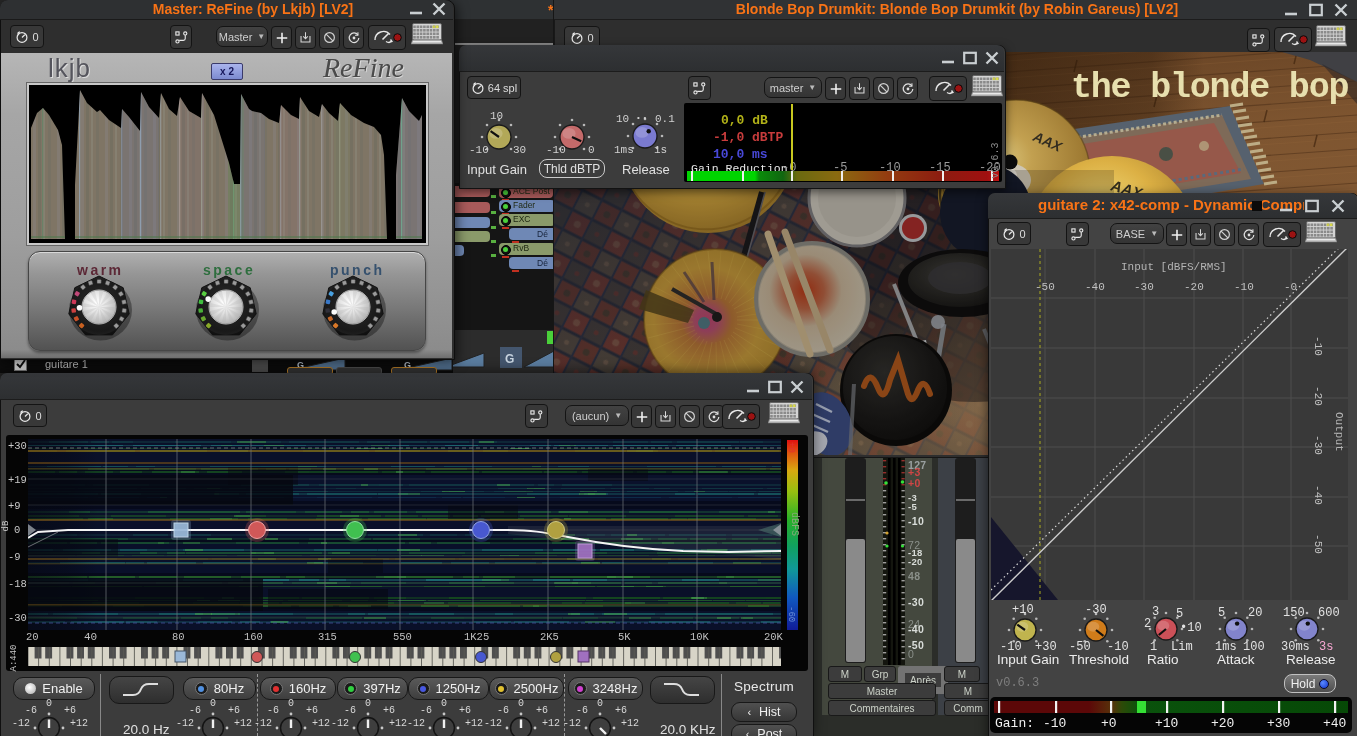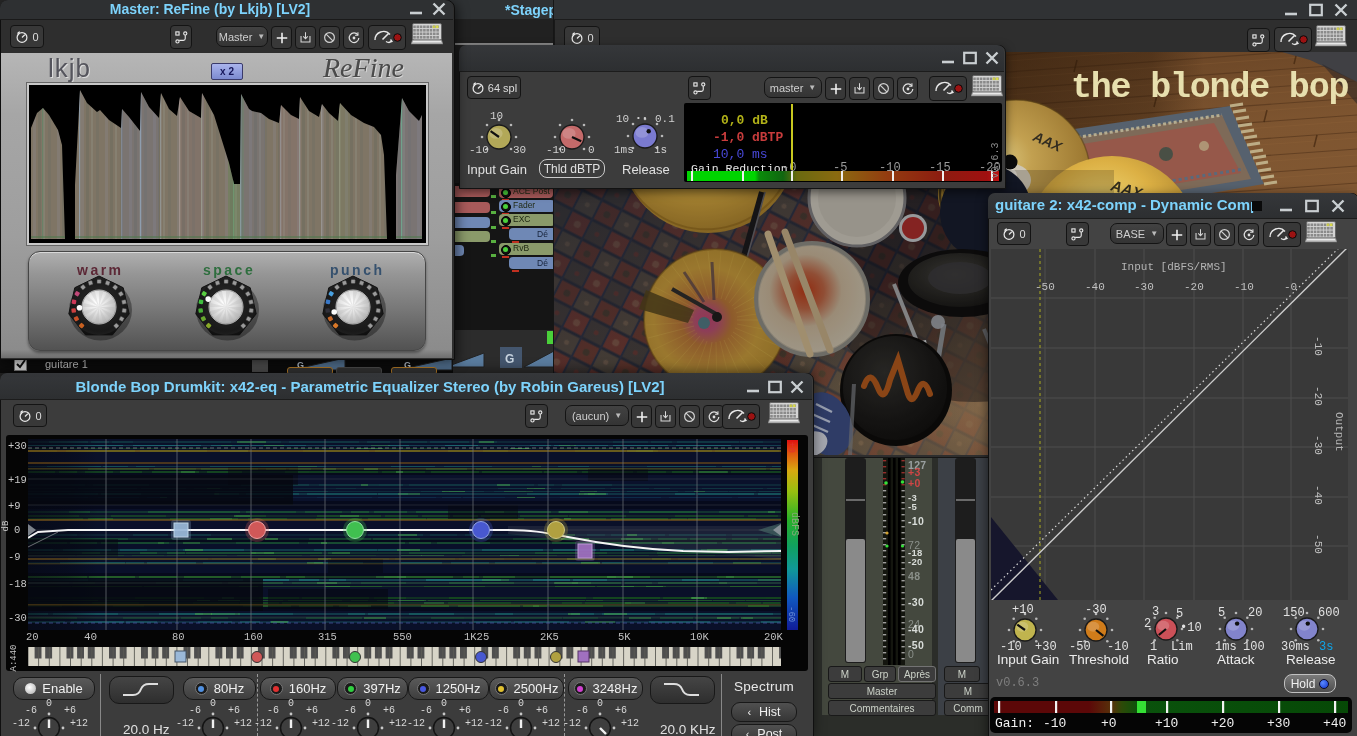--- a/index.html
+++ b/index.html
@@ -2,21 +2,21 @@
 <html><head><meta charset="utf-8"><style>
 html,body{margin:0;padding:0;background:#1e1e1e;}
 #stage{position:relative;width:1357px;height:736px;overflow:hidden;
   font-family:"Liberation Sans",sans-serif;background:#262626;}
 .abs{position:absolute;}
 .tb{position:absolute;background:#383838;border:1px solid #141414;border-radius:4px;
   display:flex;align-items:center;justify-content:center;}
 .drop{position:absolute;background:linear-gradient(#424242,#343434);border:1px solid #141414;
   border-radius:7px;color:#cfcfcf;font-size:11px;display:flex;align-items:center;
   justify-content:center;gap:5px;}
-.ttext{color:#7dd3fc;font-weight:bold;white-space:nowrap;}
+.ttext{color:#f97316;font-weight:bold;white-space:nowrap;margin-left:43px;}
 .mn{font-family:"Liberation Mono",monospace;}
 </style></head><body>
 <div id="stage">
     <div class="abs" style="left:440px;top:0;width:130px;height:19px;background:#2e3133;border-bottom:1px solid #1a1a1a"></div>
     <div class="abs ttext" style="left:505px;top:2px;font-size:14px">*Stagep</div>
     <div class="abs" style="left:440px;top:19px;width:125px;height:360px;background:#212121"></div>
     <div class="abs" style="left:453px;top:43px;width:110px;height:2px;background:#8a8a8a"></div>
     <div class="abs" style="left:444px;top:183px;width:113px;height:147px;background:#151515"></div>
     <div class="abs" style="left:446px;top:186px;width:44px;height:11px;background:#a85a5a;border-radius:4px"></div>
     <div class="abs" style="left:491px;top:195px;width:5px;height:3px;background:#58b040"></div>
@@ -175,31 +175,32 @@
     <div class="abs" style="left:908px;top:548px;font-size:9.5px;line-height:9px;color:#d8dcd8;font-weight:bold;letter-spacing:0.3px">-18</div>
     <div class="abs" style="left:908px;top:557px;font-size:9.5px;line-height:9px;color:#d8dcd8;font-weight:bold;letter-spacing:0.3px">-20</div>
     <div class="abs" style="left:908px;top:572px;font-size:10.5px;line-height:9px;color:#8a908a;font-weight:bold;letter-spacing:0.3px">48</div>
     <div class="abs" style="left:908px;top:598px;font-size:10.5px;line-height:9px;color:#d8dcd8;font-weight:bold;letter-spacing:0.3px">-30</div>
     <div class="abs" style="left:908px;top:620px;font-size:10.5px;line-height:9px;color:#8a908a;font-weight:normal;letter-spacing:0.3px">24</div>
     <div class="abs" style="left:908px;top:625px;font-size:10.5px;line-height:9px;color:#d8dcd8;font-weight:bold;letter-spacing:0.3px">-40</div>
     <div class="abs" style="left:908px;top:641px;font-size:10.5px;line-height:9px;color:#d8dcd8;font-weight:bold;letter-spacing:0.3px">-50</div>
     <div class="abs" style="left:908px;top:650px;font-size:10.5px;line-height:9px;color:#8a908a;font-weight:normal;letter-spacing:0.3px">0</div>
     <div class="abs" style="left:828px;top:666px;width:32px;height:14px;background:#3c3c3c;border:1px solid #191919;border-radius:3px;color:#ccd2c8;font-size:10px;display:flex;align-items:center;justify-content:center">M</div>
     <div class="abs" style="left:864px;top:666px;width:30px;height:14px;background:#3c3c3c;border:1px solid #191919;border-radius:3px;color:#ccd2c8;font-size:10px;display:flex;align-items:center;justify-content:center">Grp</div>
-    <div class="abs" style="left:898px;top:666px;width:36px;height:14px;background:#3c3c3c;border:1px solid #737373;border-radius:3px;color:#ccd2c8;font-size:10px;display:flex;align-items:center;justify-content:center">Après</div>
+    <div class="abs" style="left:898px;top:666px;width:36px;height:14px;background:#3c3c3c;border:7px solid #737373;border-radius:3px;color:#ccd2c8;font-size:10px;display:flex;align-items:center;justify-content:center">Après</div>
     <div class="abs" style="left:828px;top:683px;width:106px;height:14px;background:#3c3c3c;border:1px solid #191919;border-radius:3px;color:#ccd2c8;font-size:10px;display:flex;align-items:center;justify-content:center">Master</div>
     <div class="abs" style="left:828px;top:700px;width:106px;height:14px;background:#3c3c3c;border:1px solid #191919;border-radius:3px;color:#ccd2c8;font-size:10px;display:flex;align-items:center;justify-content:center">Commentaires</div>
     <div class="abs" style="left:955px;top:458px;width:21px;height:205px;background:#1d1d1d;border-radius:3px"></div>
     <div class="abs" style="left:956px;top:539px;width:19px;height:123px;background:#8a8a8a;border-radius:2px"></div>
     <div class="abs" style="left:956px;top:499px;width:19px;height:2px;background:#6a6a6a"></div>
     <div class="abs" style="left:944px;top:666px;width:34px;height:14px;background:#3c3c3c;border:1px solid #191919;border-radius:3px;color:#ccd2c8;font-size:10px;display:flex;align-items:center;justify-content:center">M</div>
     <div class="abs" style="left:944px;top:683px;width:46px;height:14px;background:#3c3c3c;border:1px solid #191919;border-radius:3px;color:#ccd2c8;font-size:10px;display:flex;align-items:center;justify-content:center">M</div>
     <div class="abs" style="left:944px;top:700px;width:46px;height:14px;background:#3c3c3c;border:1px solid #191919;border-radius:3px;color:#ccd2c8;font-size:10px;display:flex;align-items:center;justify-content:center">Comm</div>
     <div class="abs" style="left:554px;top:0;width:803px;height:457px;background:#2e2e2e;border-left:1px solid #191919;box-shadow:0 0 0 1px #161616"></div>
     <div class="abs" style="left:554px;top:0;width:803px;height:19px;background:#303234;border-bottom:1px solid #1c1c1c"></div>
+    <div class="abs ttext" style="left:554px;top:1px;width:720px;text-align:center;font-size:14px">Blonde Bop Drumkit: Blonde Bop Drumkit (by Robin Gareus) [LV2]</div>
     <svg class="abs" style="left:1283px;top:3px" width="16" height="14" viewBox="0 0 16 14">
       <path d="M2 11 H14" stroke="#c9ced1" stroke-width="2.6"></path>
     </svg>
     <svg class="abs" style="left:1308px;top:3px" width="16" height="14" viewBox="0 0 16 14">
       <rect x="2.2" y="1.8" width="11.6" height="10.4" fill="none" stroke="#c9ced1" stroke-width="2.2"></rect>
     </svg>
     <svg class="abs" style="left:1333px;top:3px" width="16" height="14" viewBox="0 0 16 14">
       <path d="M2.5 1.5 L13.5 12.5 M13.5 1.5 L2.5 12.5" stroke="#c9ced1" stroke-width="2.4"></path>
     </svg>
     <div class="tb" style="left:564px;top:26px;width:34px;height:21px;gap:3px;white-space:nowrap">
@@ -674,21 +675,21 @@
     <div class="abs mn" style="left:616px;top:113px;color:#d0d0d0;font-size:11px">10</div>
     <div class="abs mn" style="left:636px;top:113px;color:#d0d0d0;font-size:11px;font-size:8px">• •</div>
     <div class="abs mn" style="left:655px;top:113px;color:#d0d0d0;font-size:11px">0.1</div>
     <div class="abs mn" style="left:614px;top:144px;color:#d0d0d0;font-size:11px">1ms</div>
     <div class="abs mn" style="left:654px;top:144px;color:#d0d0d0;font-size:11px">1s</div>
     <div class="abs mn" style="left:622px;top:162px;color:#e0e0e0;font-size:13px;font-family:'Liberation Sans',sans-serif">Release</div>
     <div class="abs" style="left:539px;top:159px;width:64px;height:17px;border:1px solid #cacaca;border-radius:8px;color:#e0e0e0;font-size:12px;display:flex;align-items:center;justify-content:center">Thld dBTP</div>
     <div class="abs" style="left:684px;top:103px;width:318px;height:79px;background:#000;border-radius:2px"></div>
     <div class="abs mn" style="left:721px;top:113px;font-weight:bold;font-size:13px;color:#b2b218">0,0 dB</div>
     <div class="abs mn" style="left:713px;top:130px;font-weight:bold;font-size:13px;color:#c83c3c">-1,0 dBTP</div>
-    <div class="abs mn" style="left:713px;top:147px;font-weight:normal;font-size:13px;color:#4848d8">10,0 ms</div>
+    <div class="abs mn" style="left:713px;top:147px;font-weight:bold;font-size:13px;color:#4848d8">10,0 ms</div>
     <div class="abs mn" style="left:691px;top:162px;color:#e8e8e8;font-size:11.5px">Gain Reduction</div>
     <div class="abs mn" style="left:782px;top:161px;color:#9a9a9a;font-size:12px">-0</div>
     <div class="abs mn" style="left:833px;top:161px;color:#9a9a9a;font-size:12px">-5</div>
     <div class="abs mn" style="left:879px;top:161px;color:#9a9a9a;font-size:12px">-10</div>
     <div class="abs mn" style="left:929px;top:161px;color:#9a9a9a;font-size:12px">-15</div>
     <div class="abs mn" style="left:979px;top:161px;color:#9a9a9a;font-size:12px">-20</div>
     <div class="abs" style="left:687px;top:171px;width:312px;height:10px;background:linear-gradient(90deg,#00d400 0px,#00d400 68px,#0a8c0a 72px,#116611 96px,#6a6a10 110px,#8a6a10 150px,#933c10 200px,#8c1c10 255px,#a01010 300px,#c01414 312px)"></div>
     <svg class="abs" style="left:687px;top:171px" width="312" height="10" viewBox="0 0 312 10">
       <rect x="4" y="0" width="2" height="10" fill="#f0f0f0"></rect>
       <rect x="55" y="0" width="2" height="10" fill="#f0f0f0"></rect>
@@ -910,21 +911,21 @@
     <div class="abs mn" style="left:1180px;top:621px;color:#e2e2e2;font-size:12px">•10</div>
     <div class="abs mn" style="left:1150px;top:640px;color:#e2e2e2;font-size:12px">1</div>
     <div class="abs mn" style="left:1171px;top:640px;color:#e2e2e2;font-size:12px">Lim</div>
     <div class="abs mn" style="left:1218px;top:606px;color:#e2e2e2;font-size:12px">5</div>
     <div class="abs mn" style="left:1248px;top:606px;color:#e2e2e2;font-size:12px">20</div>
     <div class="abs mn" style="left:1215px;top:640px;color:#e2e2e2;font-size:12px">1ms</div>
     <div class="abs mn" style="left:1243px;top:640px;color:#e2e2e2;font-size:12px">100</div>
     <div class="abs mn" style="left:1283px;top:606px;color:#e2e2e2;font-size:12px">150</div>
     <div class="abs mn" style="left:1318px;top:606px;color:#e2e2e2;font-size:12px">600</div>
     <div class="abs mn" style="left:1281px;top:640px;color:#e2e2e2;font-size:12px">30ms</div>
-    <div class="abs mn" style="left:1319px;top:640px;color:#0ea5e9;font-size:12px">3s</div>
+    <div class="abs mn" style="left:1319px;top:640px;color:#f9a8d4;font-size:12px">3s</div>
     <div class="abs" style="left:997px;top:652px;color:#ececec;font-size:13.5px">Input Gain</div>
     <div class="abs" style="left:1069px;top:652px;color:#ececec;font-size:13.5px">Threshold</div>
     <div class="abs" style="left:1147px;top:652px;color:#ececec;font-size:13.5px">Ratio</div>
     <div class="abs" style="left:1217px;top:652px;color:#ececec;font-size:13.5px">Attack</div>
     <div class="abs" style="left:1286px;top:652px;color:#ececec;font-size:13.5px">Release</div>
     <div class="abs mn" style="left:996px;top:676px;color:#7e7e7e;font-size:12px">v0.6.3</div>
     <div class="abs" style="left:1284px;top:674px;width:50px;height:17px;background:linear-gradient(#7a7a7a,#4e4e4e);border:1px solid #c0c0c0;border-radius:8px;color:#f0f0f0;font-size:12px;display:flex;align-items:center;justify-content:center;gap:4px">Hold<span style="width:8px;height:8px;border-radius:50%;background:radial-gradient(circle at 35% 35%,#5a8aff,#1133cc);border:1px solid #0a0a2a;display:inline-block"></span></div>
     <div class="abs" style="left:990px;top:697px;width:362px;height:36px;background:#050505;border-radius:5px"></div>
     <div class="abs" style="left:994px;top:701px;width:354px;height:12px;background:linear-gradient(90deg,#5c0808 0,#5c0808 95px,#57320a 118px,#2c4a08 128px,#0a520c 145px,#064806 360px)"></div>
     <svg class="abs" style="left:994px;top:701px" width="354" height="12" viewBox="0 0 354 12">
@@ -939,21 +940,20 @@
     </svg>
     <div class="abs mn" style="left:995px;top:716px;color:#f0f0f0;font-size:13px">Gain:</div>
     <div class="abs mn" style="left:1043px;top:716px;color:#f0f0f0;font-size:13px">-10</div>
     <div class="abs mn" style="left:1101px;top:716px;color:#f0f0f0;font-size:13px">+0</div>
     <div class="abs mn" style="left:1155px;top:716px;color:#f0f0f0;font-size:13px">+10</div>
     <div class="abs mn" style="left:1211px;top:716px;color:#f0f0f0;font-size:13px">+20</div>
     <div class="abs mn" style="left:1267px;top:716px;color:#f0f0f0;font-size:13px">+30</div>
     <div class="abs mn" style="left:1323px;top:716px;color:#f0f0f0;font-size:13px">+40</div>
     <div class="abs" style="left:0px;top:373px;width:812px;height:363px;background:#3c3c3c;border:1px solid #101010;border-radius:7px 7px 0 0;box-shadow:0 -2px 12px rgba(0,0,0,0.5)"></div>
     <div class="abs" style="left:0px;top:373px;width:812px;height:26px;background:linear-gradient(#35373a,#2d2f31);border-radius:7px 7px 0 0;border-bottom:1px solid #1c1c1c"></div>
-    <div class="abs ttext" style="left:0px;top:378px;width:740px;text-align:center;font-size:15px">Blonde Bop Drumkit: x42-eq - Parametric Equalizer Stereo (by Robin Gareus) [LV2]</div>
     <svg class="abs" style="left:745px;top:380px" width="16" height="14" viewBox="0 0 16 14">
       <path d="M2 11 H14" stroke="#c9ced1" stroke-width="2.6"></path>
     </svg>
     <svg class="abs" style="left:767px;top:380px" width="16" height="14" viewBox="0 0 16 14">
       <rect x="2.2" y="1.8" width="11.6" height="10.4" fill="none" stroke="#c9ced1" stroke-width="2.2"></rect>
     </svg>
     <svg class="abs" style="left:789px;top:380px" width="16" height="14" viewBox="0 0 16 14">
       <path d="M2.5 1.5 L13.5 12.5 M13.5 1.5 L2.5 12.5" stroke="#c9ced1" stroke-width="2.4"></path>
     </svg>
     <div class="tb" style="left:13px;top:404px;width:32px;height:21px;gap:3px;white-space:nowrap">

